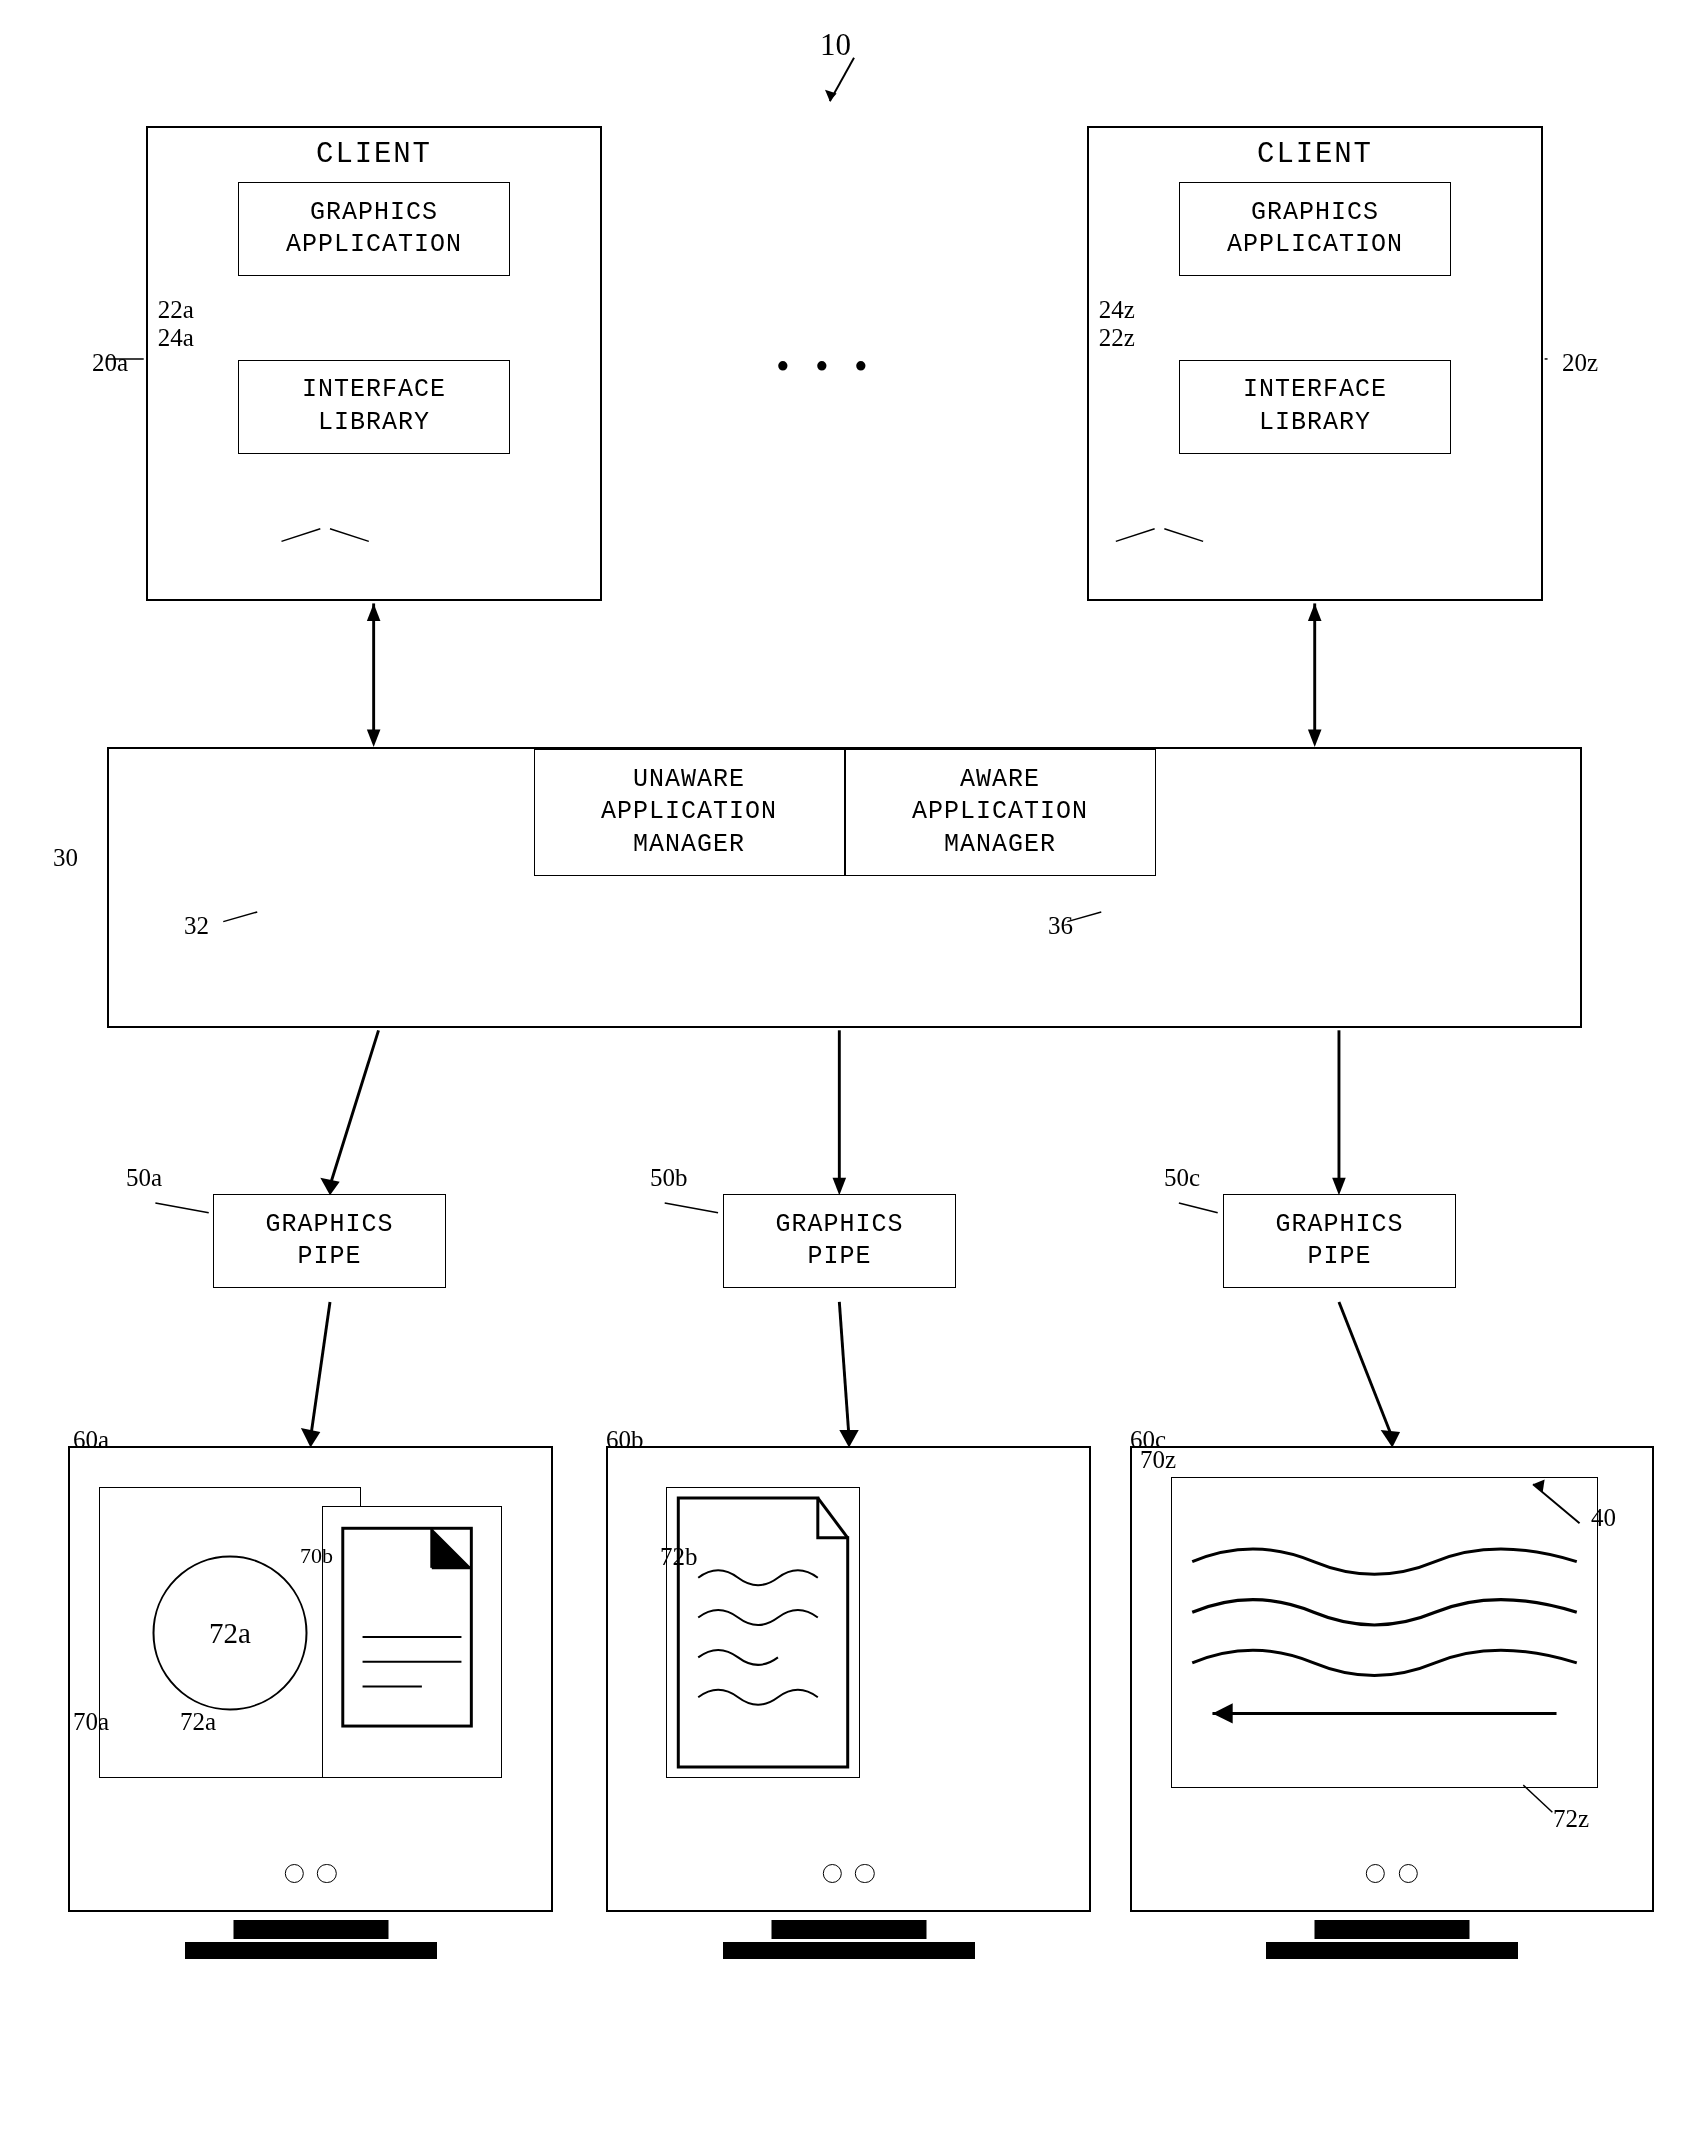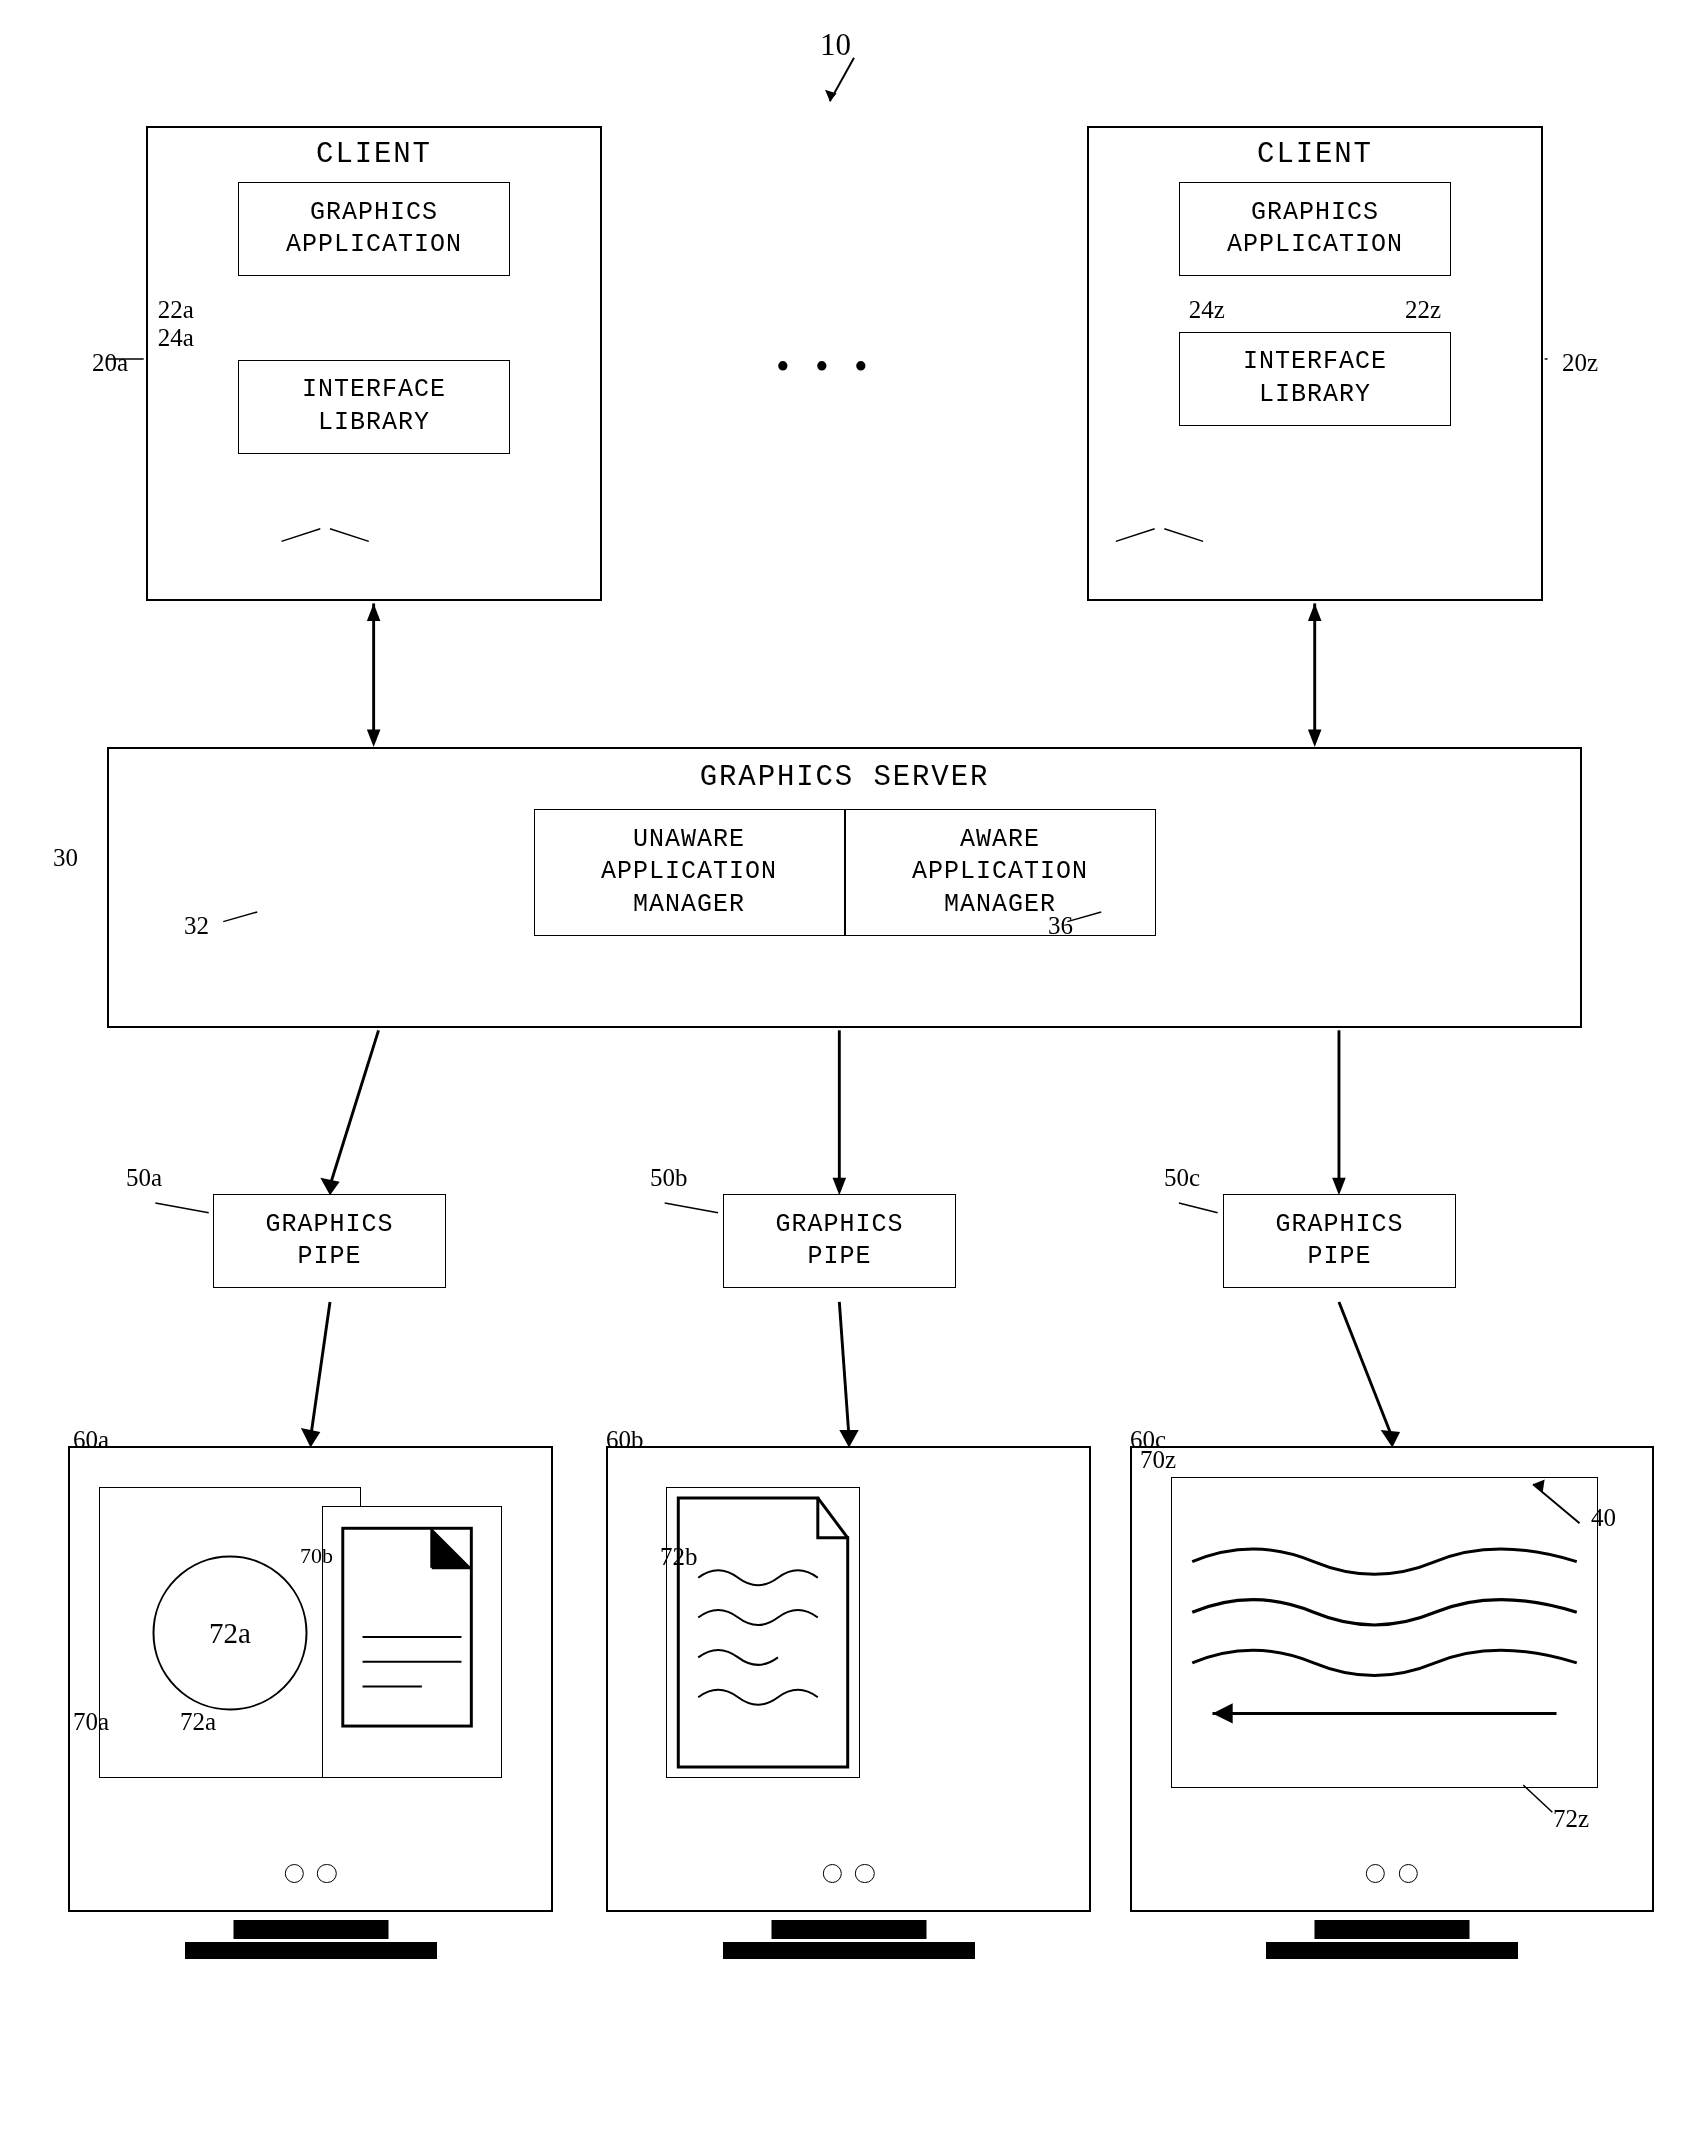--- a/index.html
+++ b/index.html
@@ -317,33 +317,32 @@
 
   <div class="ref-label ref-20a">20a</div>
 
   <div class="ellipsis" style="font-family:'Times New Roman',serif; font-size:39px; letter-spacing:7.8px; position:absolute; top:344px; left:776px;">• • •</div>
 
   <div class="client-box client-box-right">
     <div class="client-title">CLIENT</div>
     <div class="inner-box graphics-app-box">
       GRAPHICS<br>APPLICATION
     </div>
-    <div style="display:flex; justify-content:space-around; font-size:25px; margin-bottom:7.8px; font-family:'Times New Roman',serif;">
+    <div style="display:flex; justify-content:space-around; font-size:25px; margin-bottom:7.8px; font-family:'Times New Roman',serif;flex-direction:column;">
       <span>24z</span>
       <span>22z</span>
     </div>
     <div class="inner-box interface-lib-box">
       INTERFACE<br>LIBRARY
     </div>
   </div>
 
   <div class="ref-label ref-20z">20z</div>
 
   <div class="graphics-server-box">
-    <div class="graphics-server-title">GRAPHICS  SERVER</div>
     <div class="server-inner-boxes">
       <div class="server-inner-box">
         UNAWARE<br>APPLICATION<br>MANAGER
       </div>
       <div class="server-inner-box">
         AWARE<br>APPLICATION<br>MANAGER
       </div>
     </div>
   </div>
 

